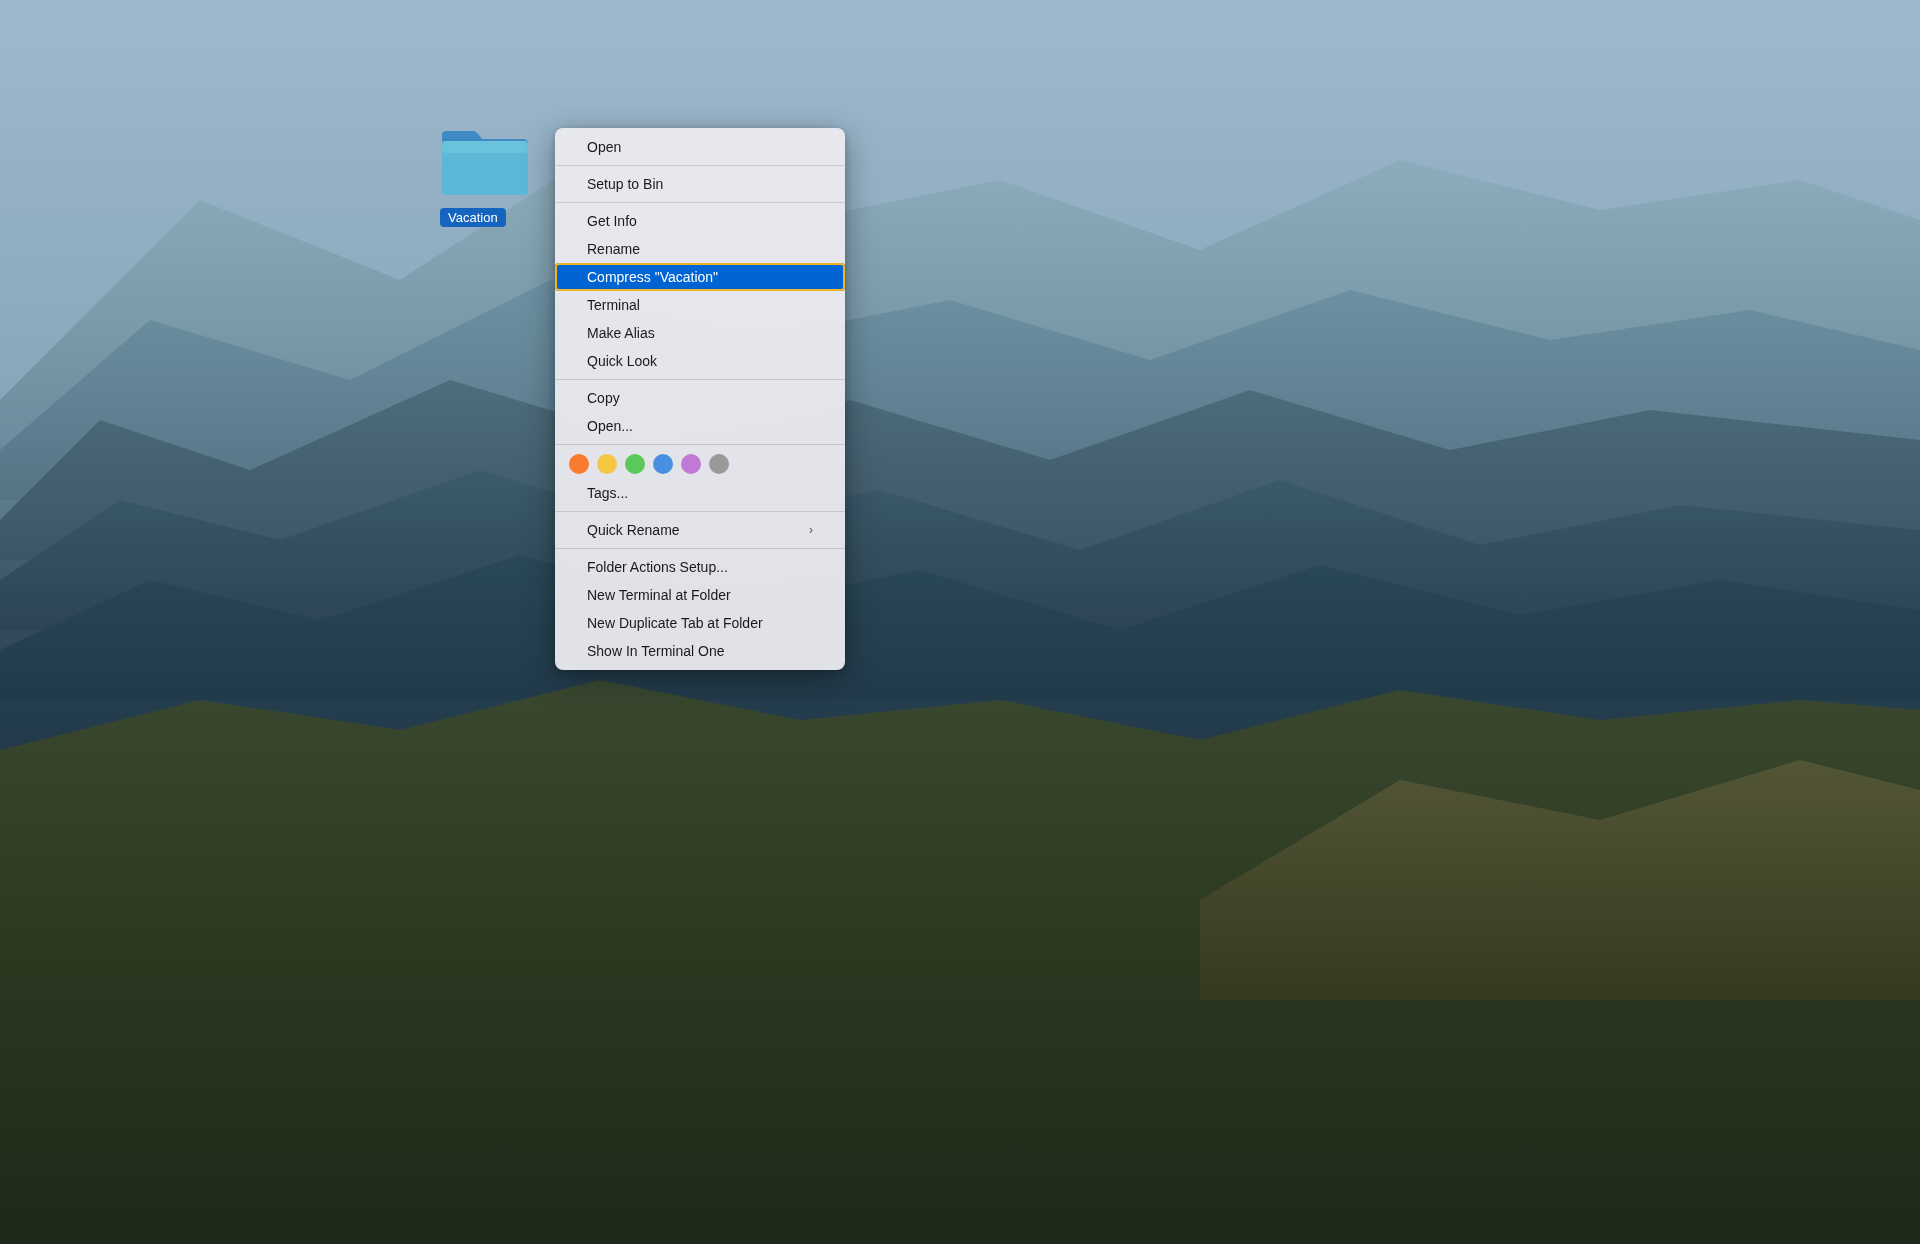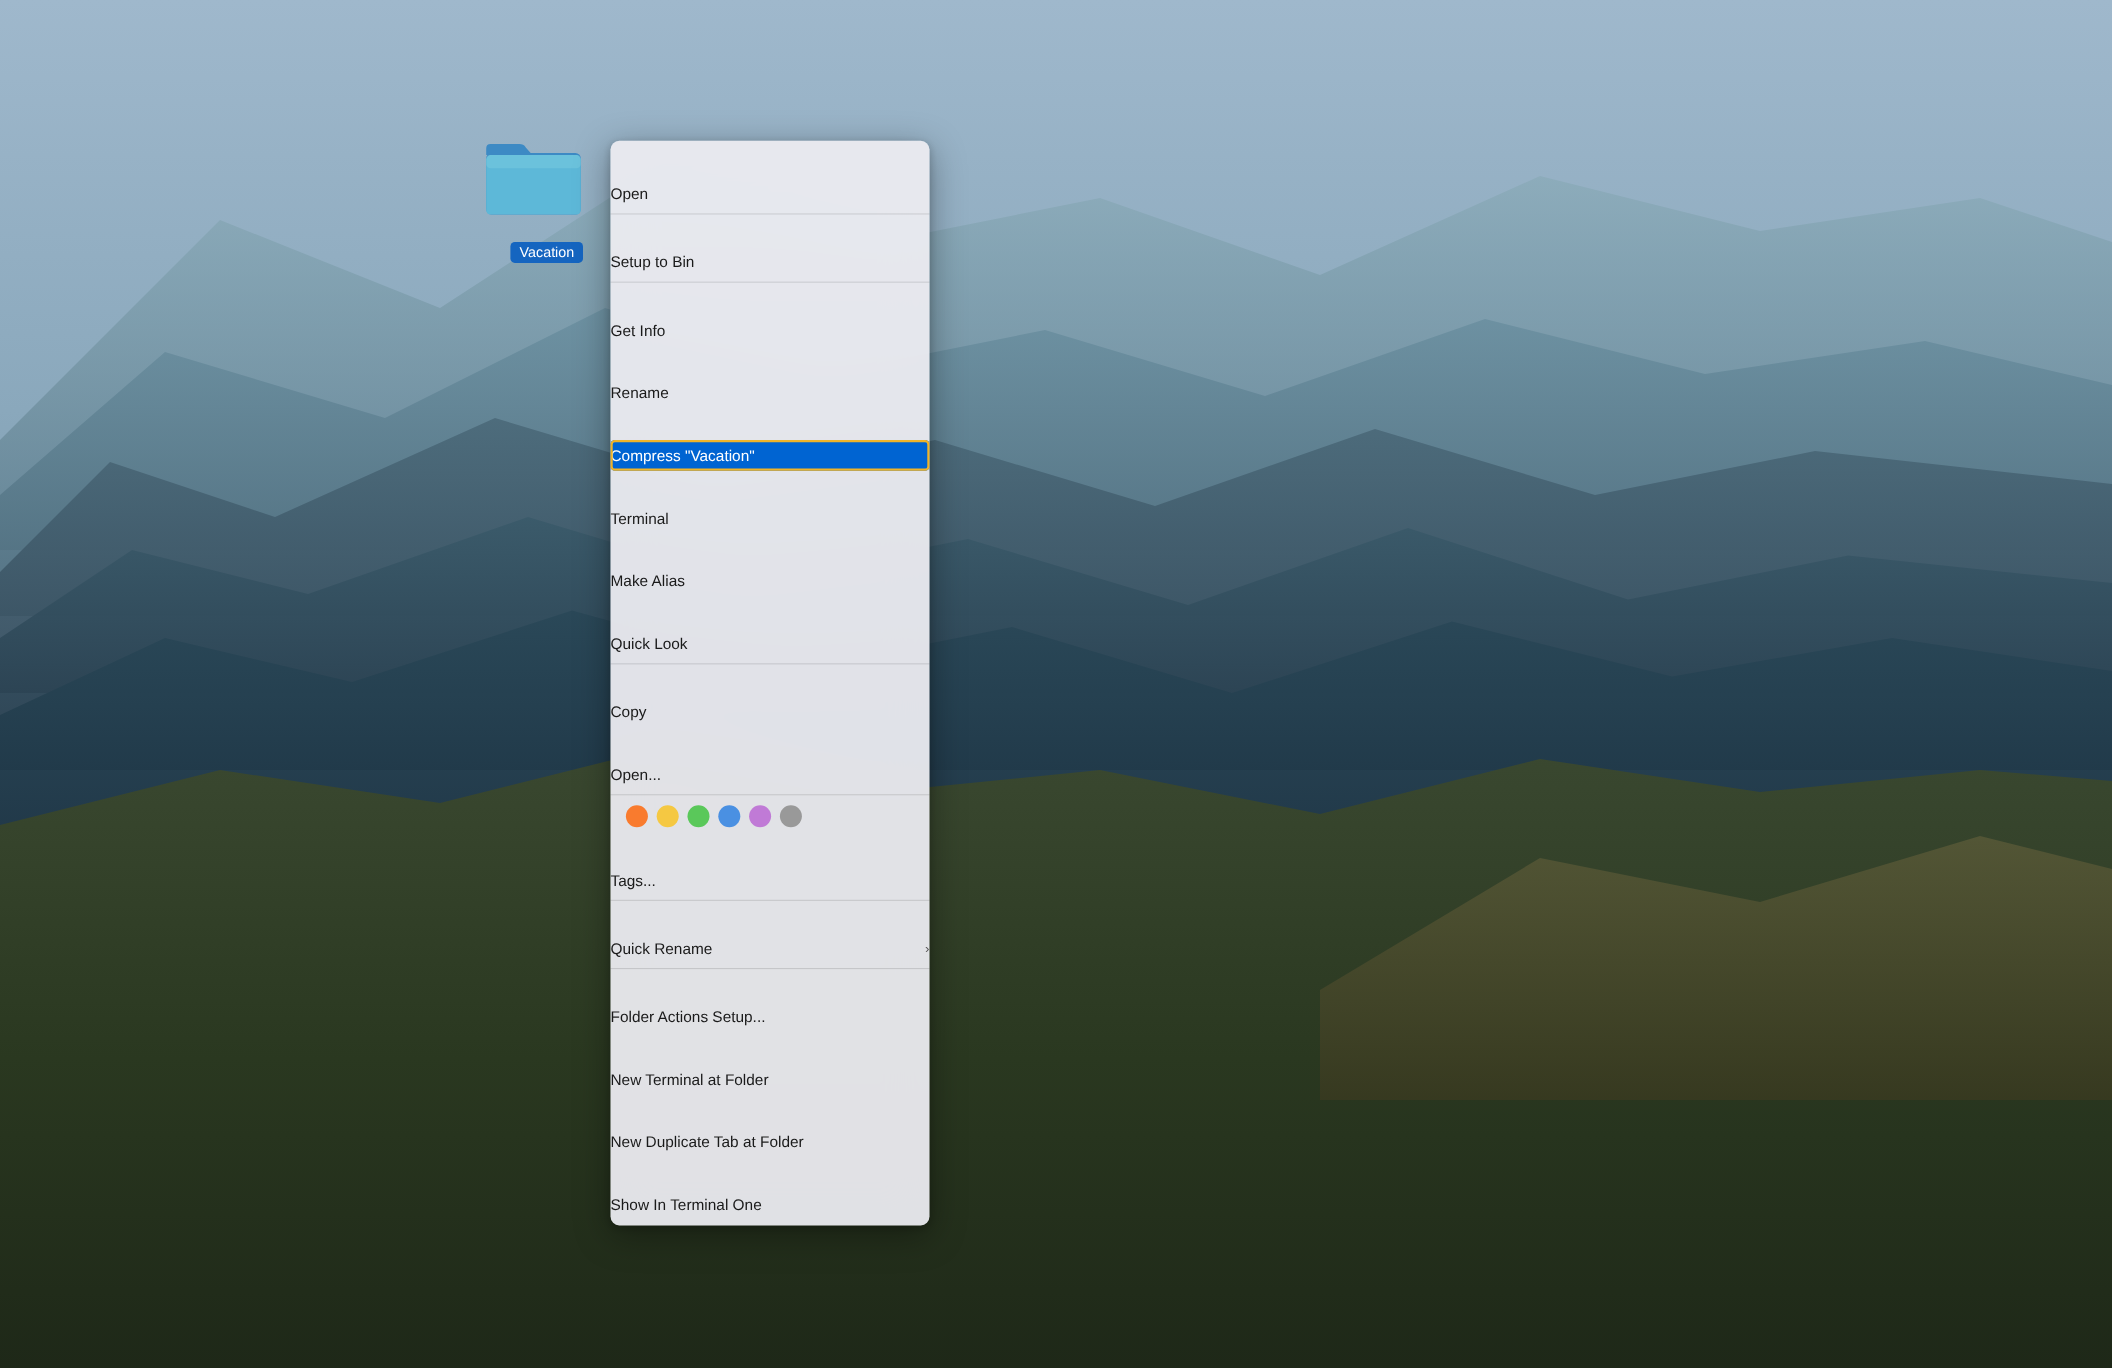--- a/index.html
+++ b/index.html
@@ -41,22 +41,22 @@
       );
     }
 
     
     .folder-wrapper {
       position: absolute;
       top: 120px;
       left: 440px;
       display: flex;
       flex-direction: column;
-      align-items: flex-end;
-      gap: 20px;
+      align-items: flex-start;
+      gap: 8px;
     }
 
     .folder-icon {
       width: 90px;
       height: 80px;
       position: relative;
     }
 
     .folder-icon svg {
       width: 100%;
@@ -86,27 +86,26 @@
       border-radius: 8px;
       box-shadow: 0 8px 32px rgba(0,0,0,0.35), 0 2px 8px rgba(0,0,0,0.2);
       padding: 5px 0;
       z-index: 100;
     }
 
     .menu-item {
       display: flex;
       align-items: center;
       justify-content: flex-end;
-      padding: 6px 0;
+      padding: 6px 32px;
       font-size: 14px;
       color: #1a1a1a;
       cursor: default;
       user-select: none;
       min-height: 26px;
-      margin-top: 29px;
     }
 
     .menu-item.highlighted {
       background: #0064d2;
       color: white;
       outline: 2px solid #f0b429;
       outline-offset: -2px;
       border-radius: 4px;
     }
 

